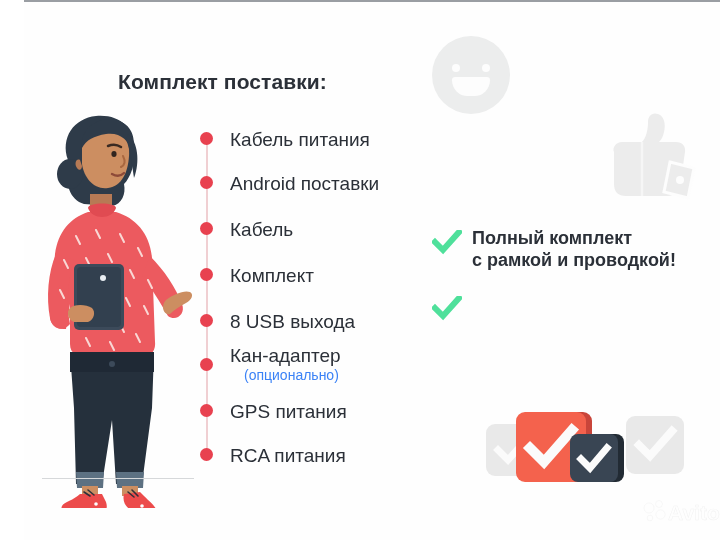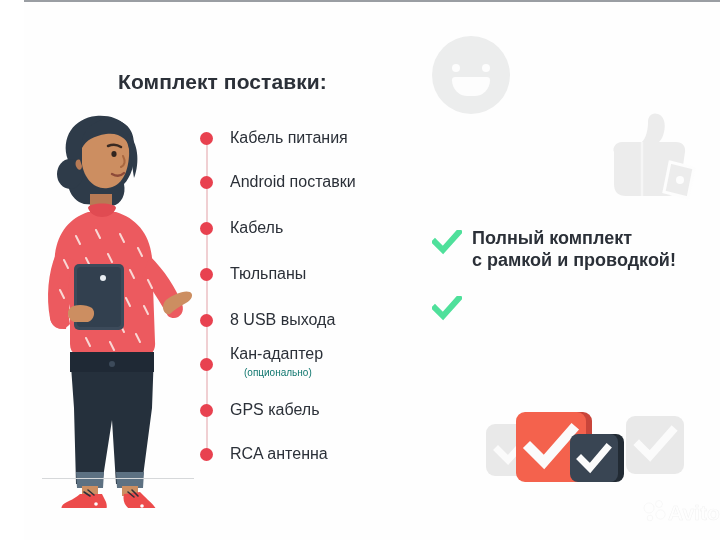--- a/index.html
+++ b/index.html
@@ -58,30 +58,30 @@
   .dot {
     position: absolute;
     left: 0;
     width: 13px; height: 13px;
     border-radius: 50%;
     background: #e8414f;
   }
   .bullet-text {
     position: absolute;
     left: 30px;
-    font-size: 16px;
+    font-size: 19px;
     color: #2b3038;
     white-space: nowrap;
     line-height: 1;
   }
   .bullet-sub {
     position: absolute;
     left: 44px;
-    font-size: 10px;
-    color: #0f766e;
+    font-size: 14px;
+    color: #3b82f6;
     white-space: nowrap;
     line-height: 1;
   }
 
   
   .features {
     position: absolute;
     left: 408px; top: 228px;
     width: 300px;
   }
@@ -293,42 +293,42 @@
       <span class="bullet-text" style="top:-2px">Android поставки</span>
     </div>
 
     <div class="bullet-row" style="top:90px">
       <span class="dot"></span>
       <span class="bullet-text" style="top:-2px">Кабель</span>
     </div>
 
     <div class="bullet-row" style="top:136px">
       <span class="dot"></span>
-      <span class="bullet-text" style="top:-2px">Тюльпаны</span>
+      <span class="bullet-text" style="top:-2px">Комплект</span>
     </div>
 
     <div class="bullet-row" style="top:182px">
       <span class="dot"></span>
       <span class="bullet-text" style="top:-2px">8 USB выхода</span>
     </div>
 
     <div class="bullet-row" style="top:226px">
       <span class="dot"></span>
       <span class="bullet-text" style="top:-12px">Кан-адаптер</span>
       <span class="bullet-sub" style="top:10px">(опционально)</span>
     </div>
 
     <div class="bullet-row" style="top:272px">
       <span class="dot"></span>
-      <span class="bullet-text" style="top:-2px">GPS кабель</span>
+      <span class="bullet-text" style="top:-2px">GPS питания</span>
     </div>
 
     <div class="bullet-row" style="top:316px">
       <span class="dot"></span>
-      <span class="bullet-text" style="top:-2px">RCA антенна</span>
+      <span class="bullet-text" style="top:-2px">RCA питания</span>
     </div>
   </div>
 
   <div class="features">
     <div class="feature">
       <span class="check">
         <svg width="30" height="26" viewBox="0 0 30 26" xmlns="http://www.w3.org/2000/svg">
           <path d="M3 12 L11 20 L27 2" stroke="#4fe09b" stroke-width="6" fill="none" stroke-linecap="square" stroke-linejoin="miter"></path>
         </svg>
       </span>

